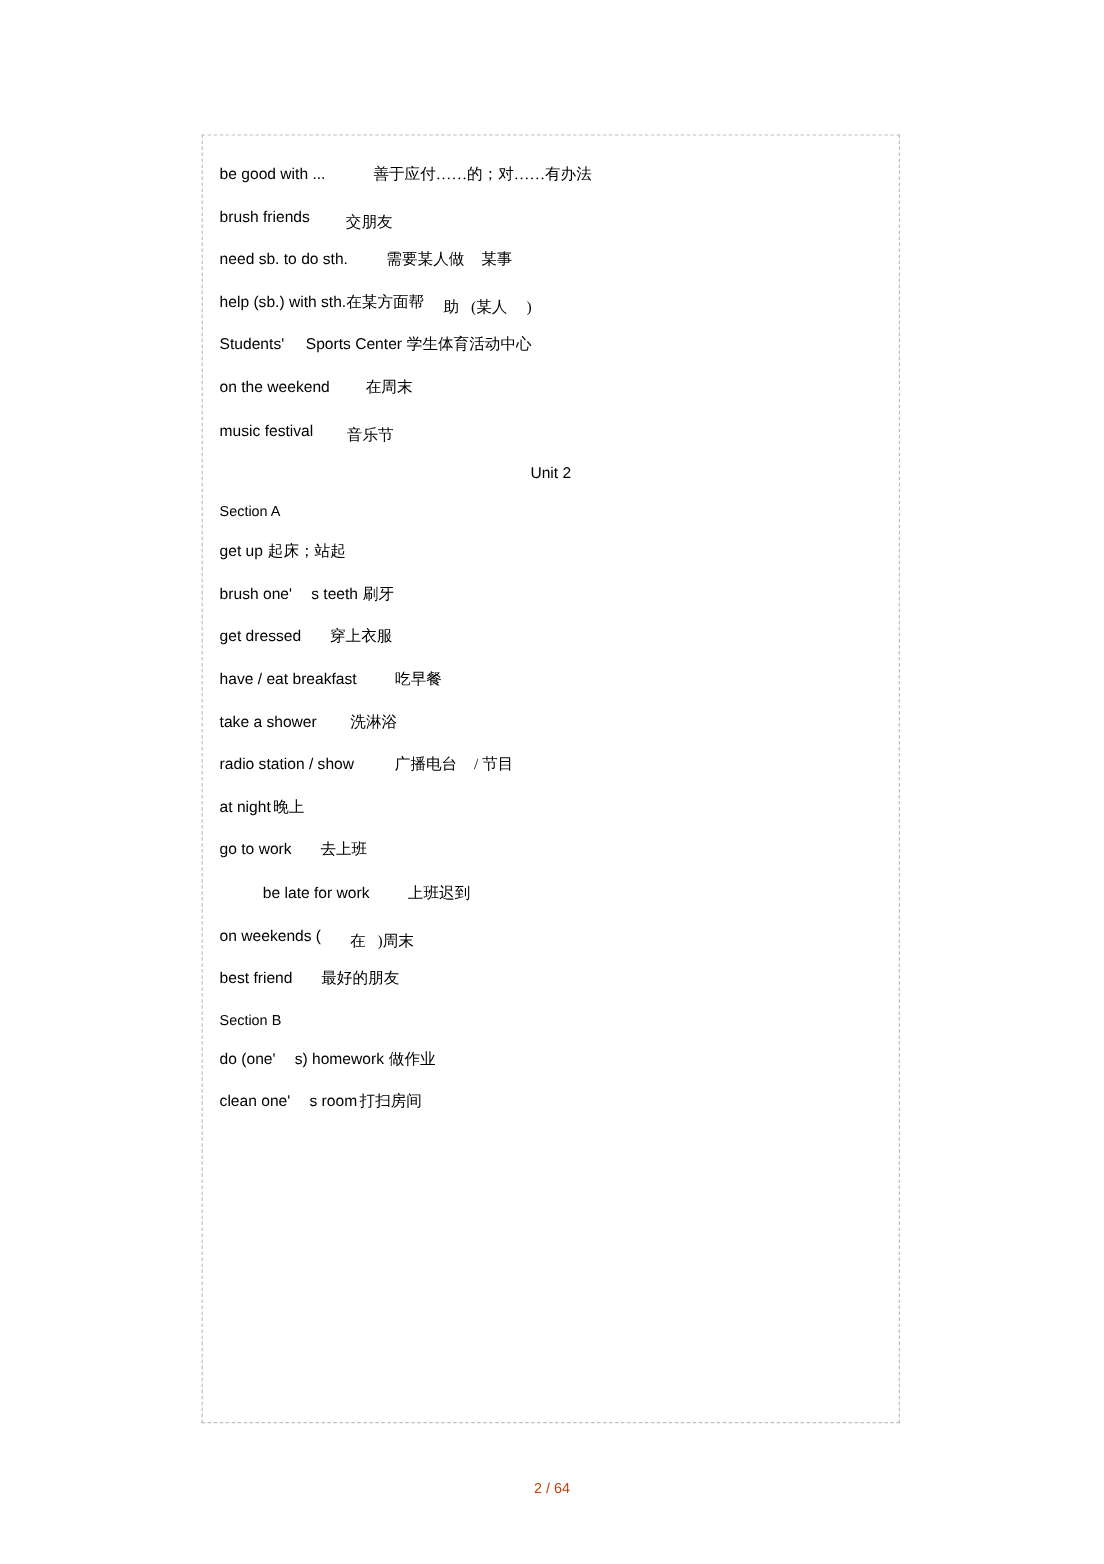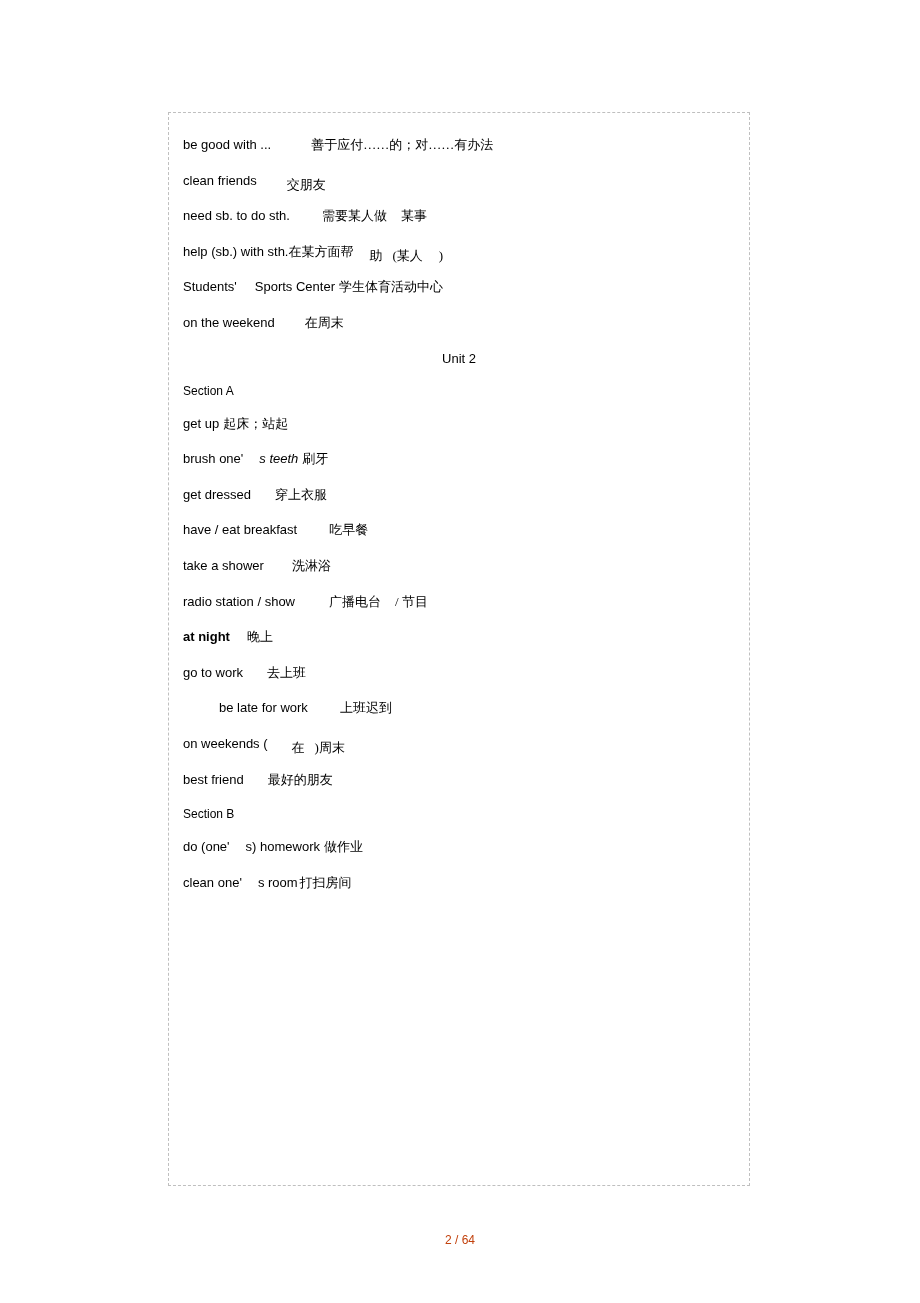--- a/index.html
+++ b/index.html
@@ -72,21 +72,21 @@
 
 <div class="page">
   <div class="content-box">
 
     <div id="top-block">
         <div class="line">
           <span class="en" style="margin-right: 40px;">be good with ...</span>
           <span class="zh">善于应付……的；对……有办法</span>
         </div>
         <div class="line">
-          <span class="en" style="margin-right: 30px;">clean friends</span>
+          <span class="en" style="margin-right: 30px;">brush friends</span>
           <span class="zh vbump-down">交朋友</span>
         </div>
         <div class="line">
           <span class="en" style="margin-right: 32px;">need sb. to do sth.</span>
           <span class="zh" style="margin-right: 14px;">需要某人做</span>
           <span class="zh">某事</span>
         </div>
         <div class="line">
           <span class="en" style="">help (sb.) with sth.</span>
           <span class="zh" style="margin-right: 16px;">在某方面帮</span>
@@ -96,54 +96,58 @@
         </div>
         <div class="line">
           <span class="en" style="margin-right: 18px;">Students'</span>
           <span class="en" style="margin-right: 4px;">Sports Center</span>
           <span class="zh">学生体育活动中心</span>
         </div>
         <div class="line">
           <span class="en" style="margin-right: 30px;">on the weekend</span>
           <span class="zh">在周末</span>
         </div>
+        <div class="line">
+          <span class="en" style="margin-right: 28px;">music festival</span>
+          <span class="zh vbump-down">音乐节</span>
+        </div>
       </div>
 
     <div class="unit-title">Unit 2</div>
 
     <div class="section-h">Section A</div>
     <div id="sec-a">
         <div class="line">
           <span class="en" style="margin-right: 4px;">get up</span>
           <span class="zh">起床；站起</span>
         </div>
         <div class="line">
           <span class="en" style="margin-right: 16px;">brush one'</span>
-          <span class="en" style="margin-right: 4px; font-style: italic;">s teeth</span>
+          <span class="en" style="margin-right: 4px;">s teeth</span>
           <span class="zh">刷牙</span>
         </div>
         <div class="line">
           <span class="en" style="margin-right: 24px;">get dressed</span>
           <span class="zh">穿上衣服</span>
         </div>
         <div class="line">
           <span class="en" style="margin-right: 32px;">have / eat breakfast</span>
           <span class="zh">吃早餐</span>
         </div>
         <div class="line">
           <span class="en" style="margin-right: 28px;">take a shower</span>
           <span class="zh">洗淋浴</span>
         </div>
         <div class="line">
           <span class="en" style="margin-right: 34px;">radio station / show</span>
           <span class="zh" style="margin-right: 14px;">广播电台</span>
           <span class="zh">/ 节目</span>
         </div>
         <div class="line">
-          <span class="en" style="margin-right: 17px; font-weight: bold;">at night</span>
+          <span class="en" style="margin-right: 2px;">at night</span>
           <span class="zh">晚上</span>
         </div>
         <div class="line">
           <span class="en" style="margin-right: 24px;">go to work</span>
           <span class="zh">去上班</span>
         </div>
         <div class="line">
           <span class="en" style="margin-right: 32px; padding-left: 36px;">be late for work</span>
           <span class="zh">上班迟到</span>
         </div>

